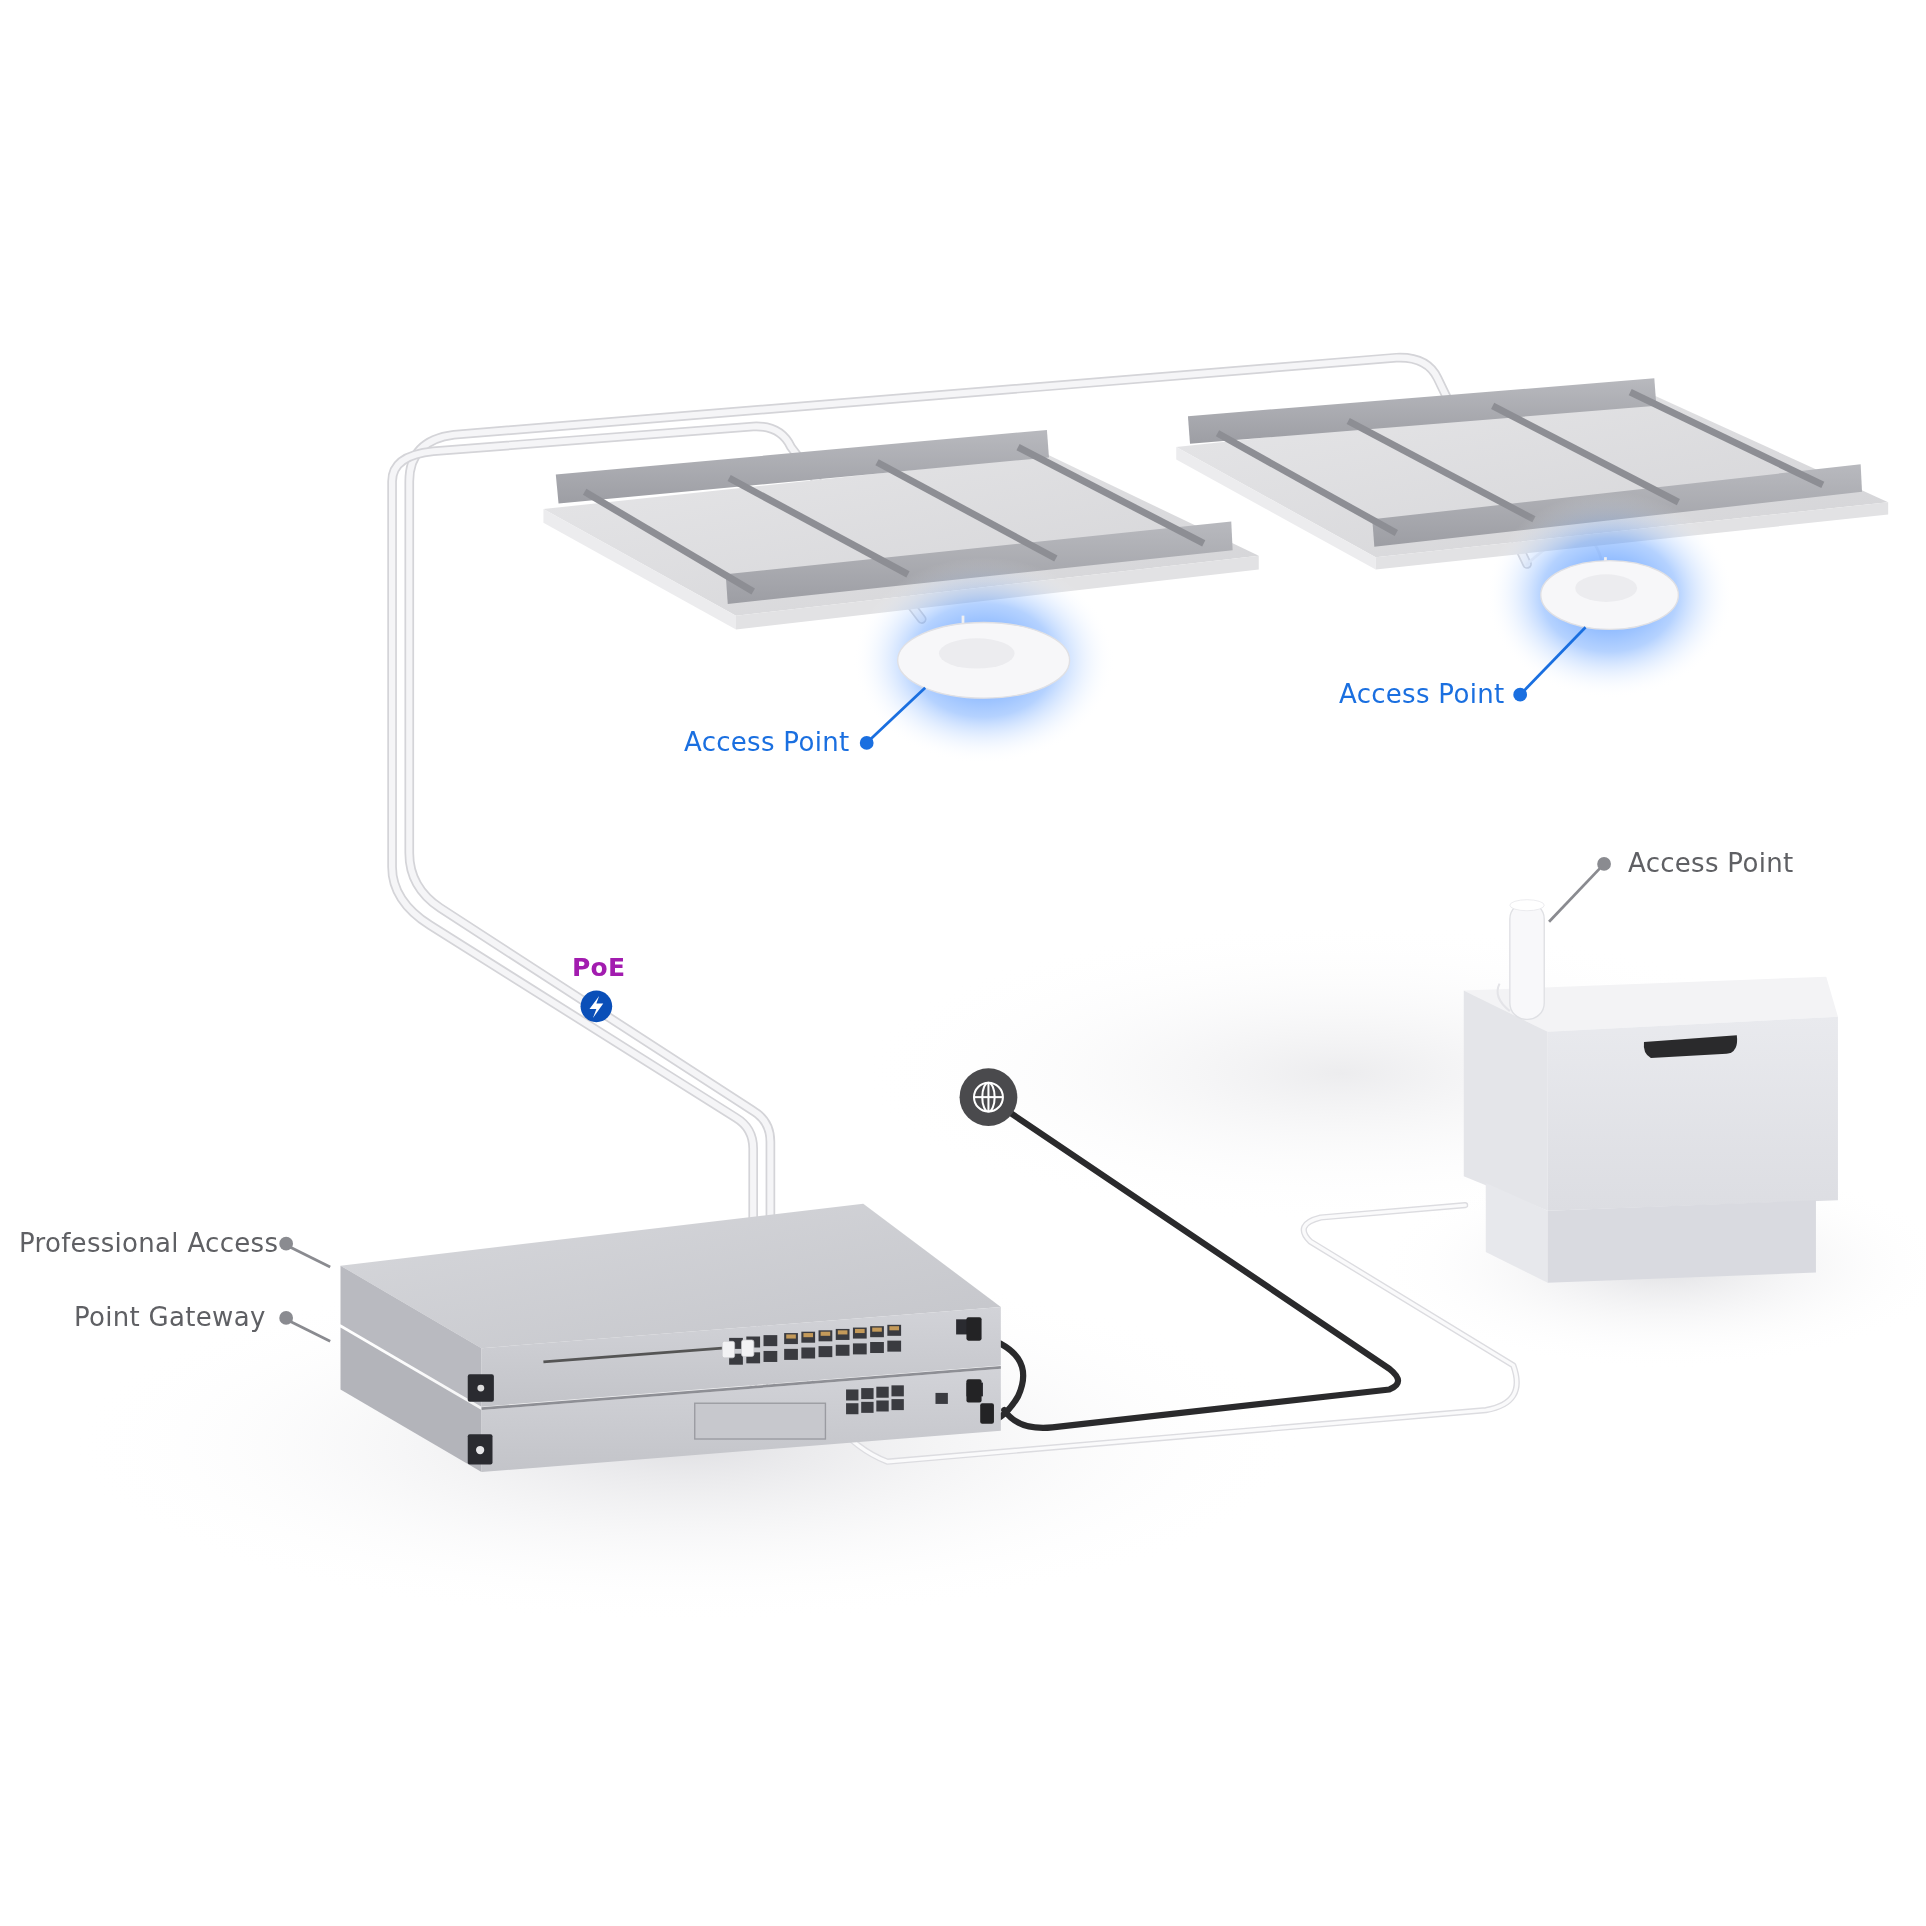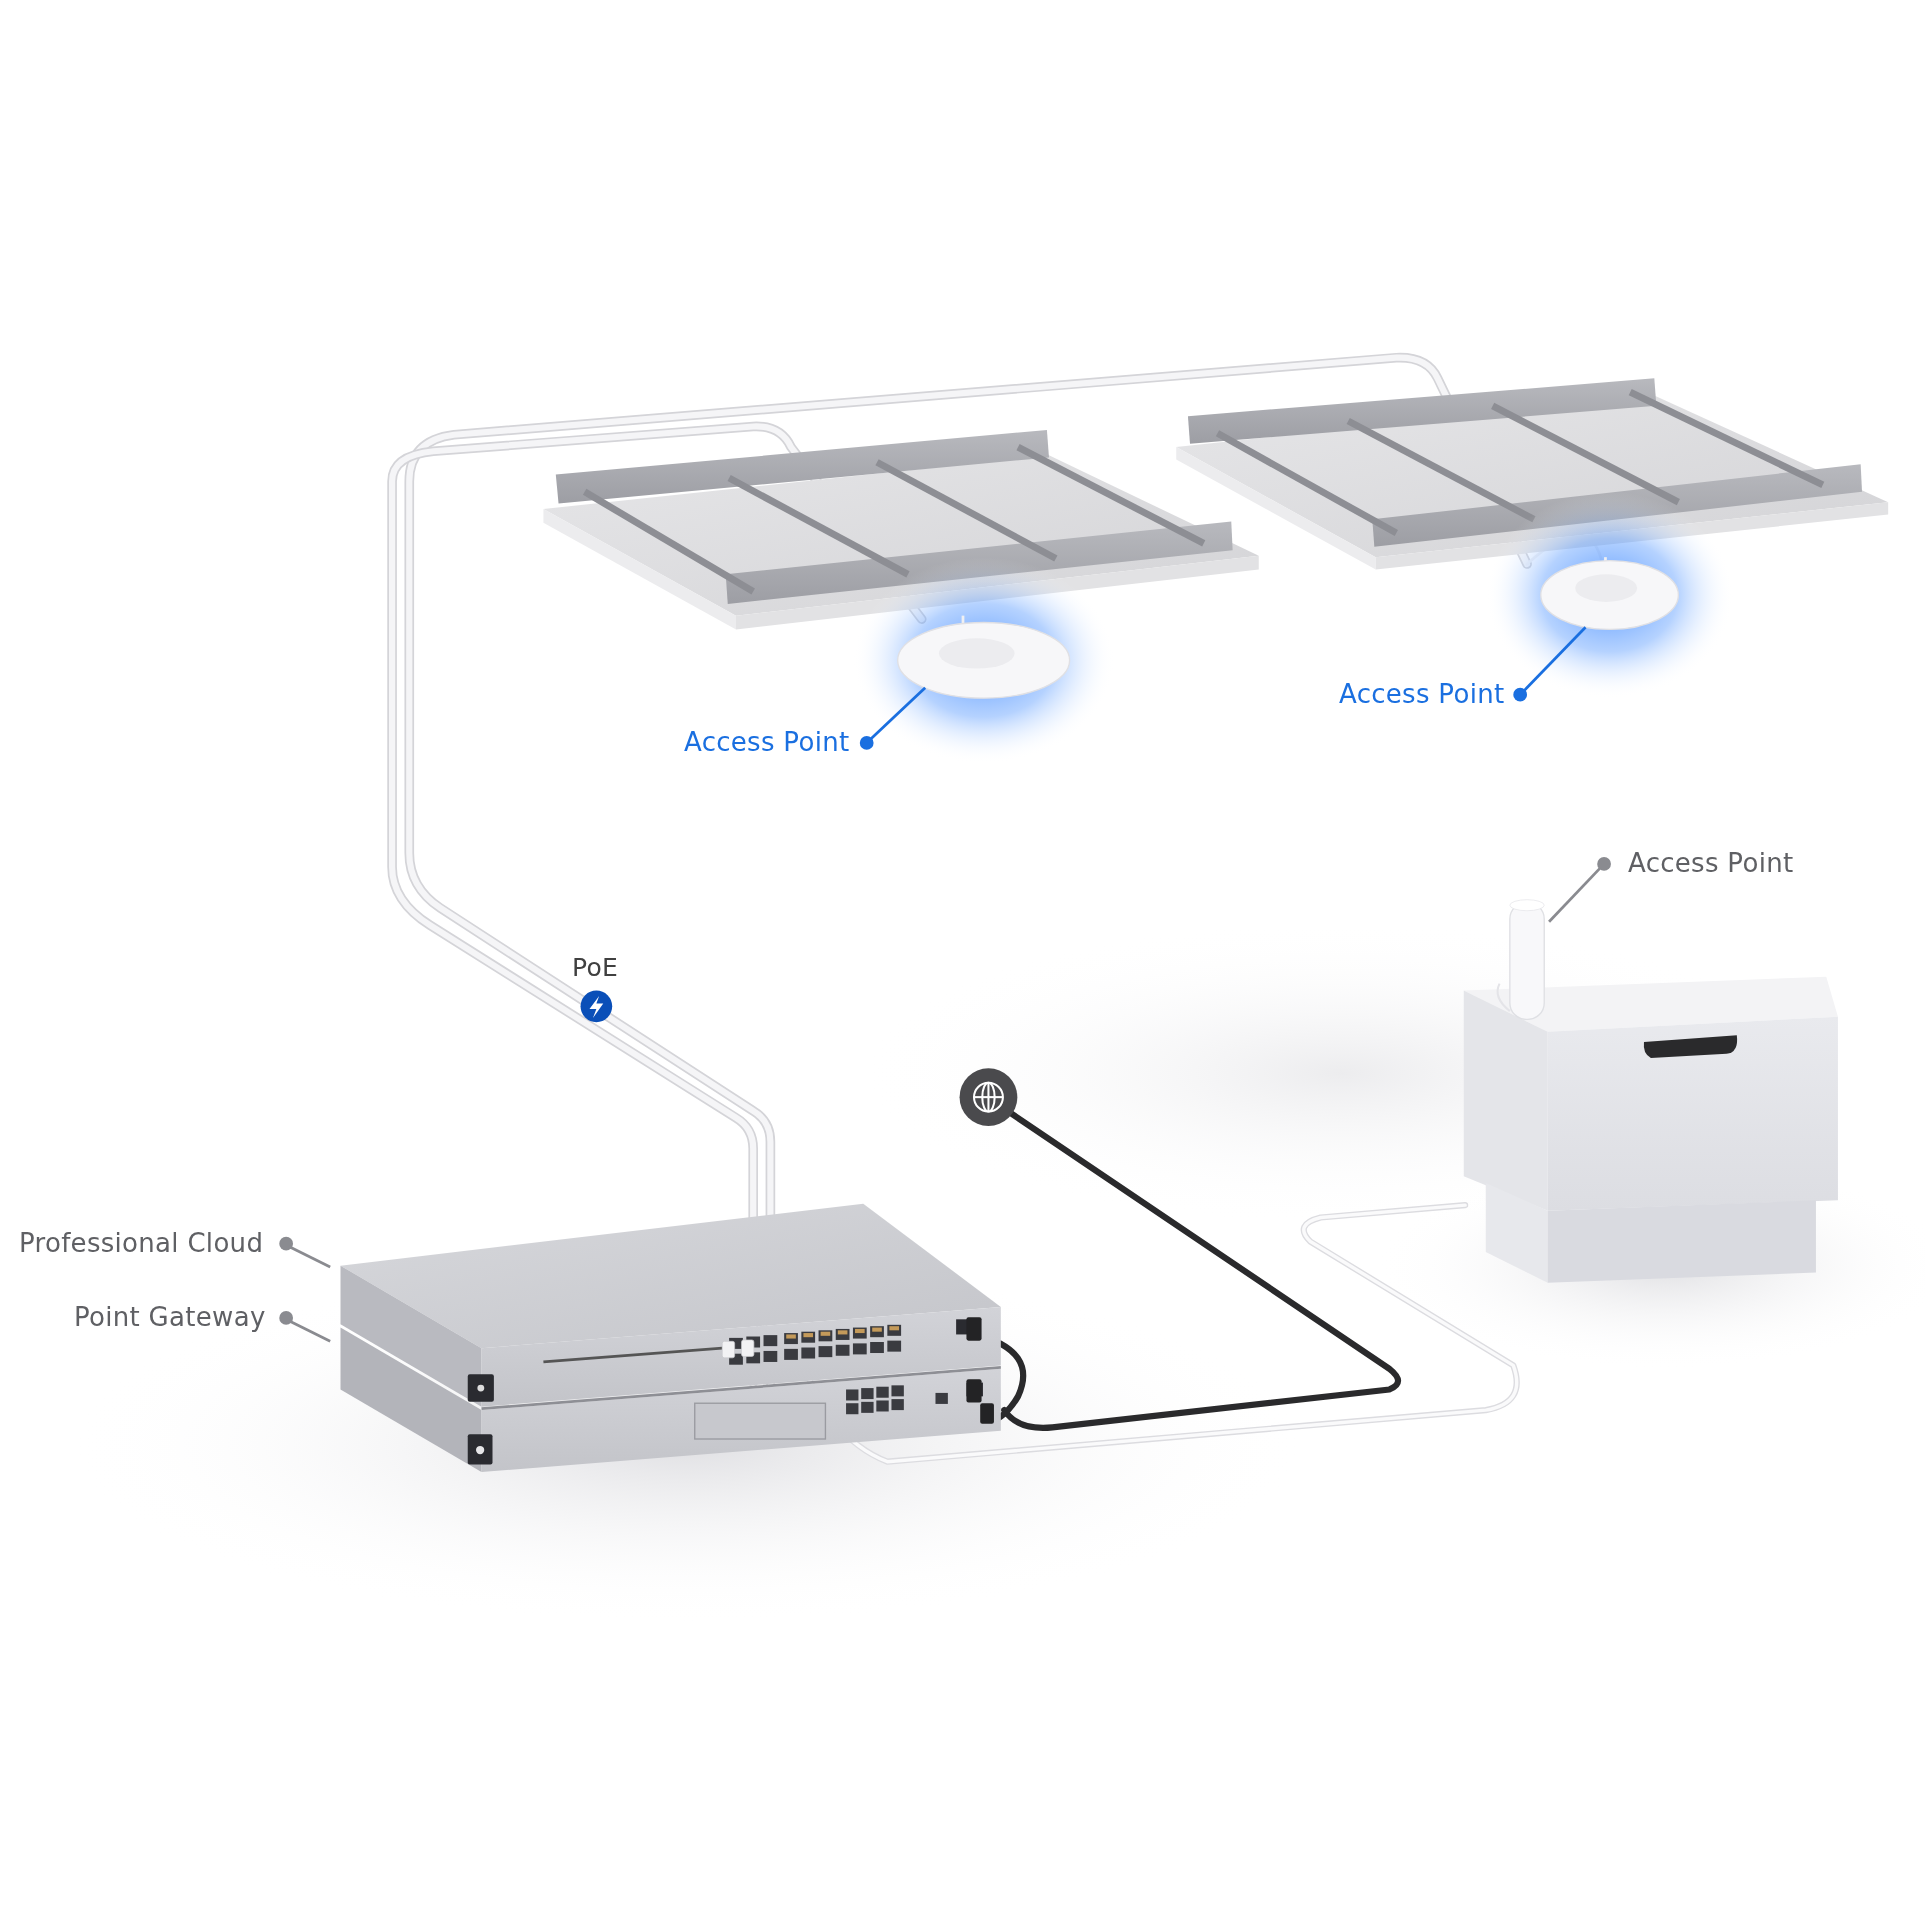--- a/index.html
+++ b/index.html
@@ -1,21 +1,21 @@
 <!DOCTYPE html>
 <html style="font-size:11px"><head>
 <meta charset="utf-8">
 <style>
   html, body { margin:0; padding:0; background:#ffffff; }
   body { width:1926px; height:1926px; position:relative; overflow:hidden; font-family:"DejaVu Sans", sans-serif; }
   #stage { position:absolute; left:0; top:0; width:1926px; height:1926px; }
   .label { position:absolute; font-family:"DejaVu Sans", sans-serif; font-weight:normal; white-space:nowrap; letter-spacing:0.3px; }
   .label.blue { color:#1a6fe0; font-size:26px; }
   .label.gray { color:#5f6064; font-size:26px; }
-  .label.poe { color:#404040; font-size:25px; font-weight:normal; }
+  .label.poe { color:#a21caf; font-size:25px; font-weight:bold; }
 </style>
 </head>
 <body>
 
 <div id="stage">
 <svg width="1926" height="1926" viewBox="0 0 2800 2800" xmlns="http://www.w3.org/2000/svg" style="position:absolute;left:0;top:0">
   <defs>
     <radialGradient id="floorShadow" cx="50%" cy="50%" r="50%">
       <stop offset="0%" stop-color="#d8d8dc" stop-opacity="0.8"></stop>
       <stop offset="100%" stop-color="#ffffff" stop-opacity="0"></stop>
@@ -238,17 +238,17 @@
       <ellipse cx="1437" cy="1595" rx="9" ry="21"></ellipse>
       <line x1="1416" y1="1595" x2="1458" y2="1595"></line>
       <line x1="1437" y1="1574" x2="1437" y2="1616"></line>
     </g>
   </g>
 </svg>
 
 <div class="label blue" style="left:684px;top:727px;">Access Point</div>
 <div class="label blue" style="left:1339px;top:679px;">Access Point</div>
 <div class="label gray" style="left:1628px;top:848px;">Access Point</div>
-<div class="label gray" style="left:19px;top:1228px;">Professional Cloud</div>
+<div class="label gray" style="left:19px;top:1228px;">Professional Access</div>
 <div class="label gray" style="left:74px;top:1302px;">Point Gateway</div>
 <div class="label poe" style="left:572px;top:953px;">PoE</div>
 </div>
 
 
 </body></html>

